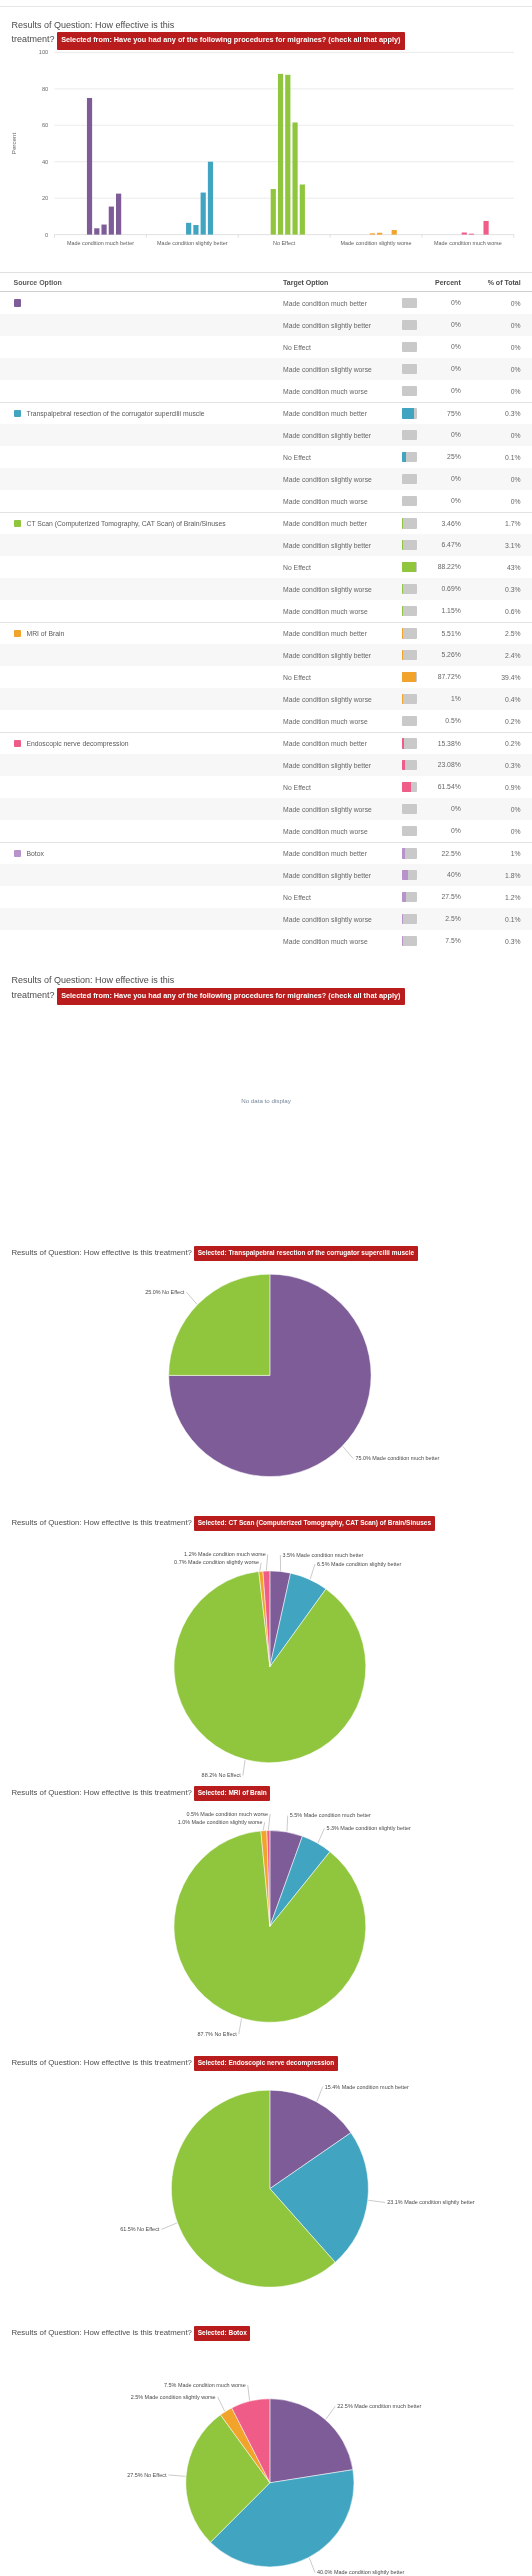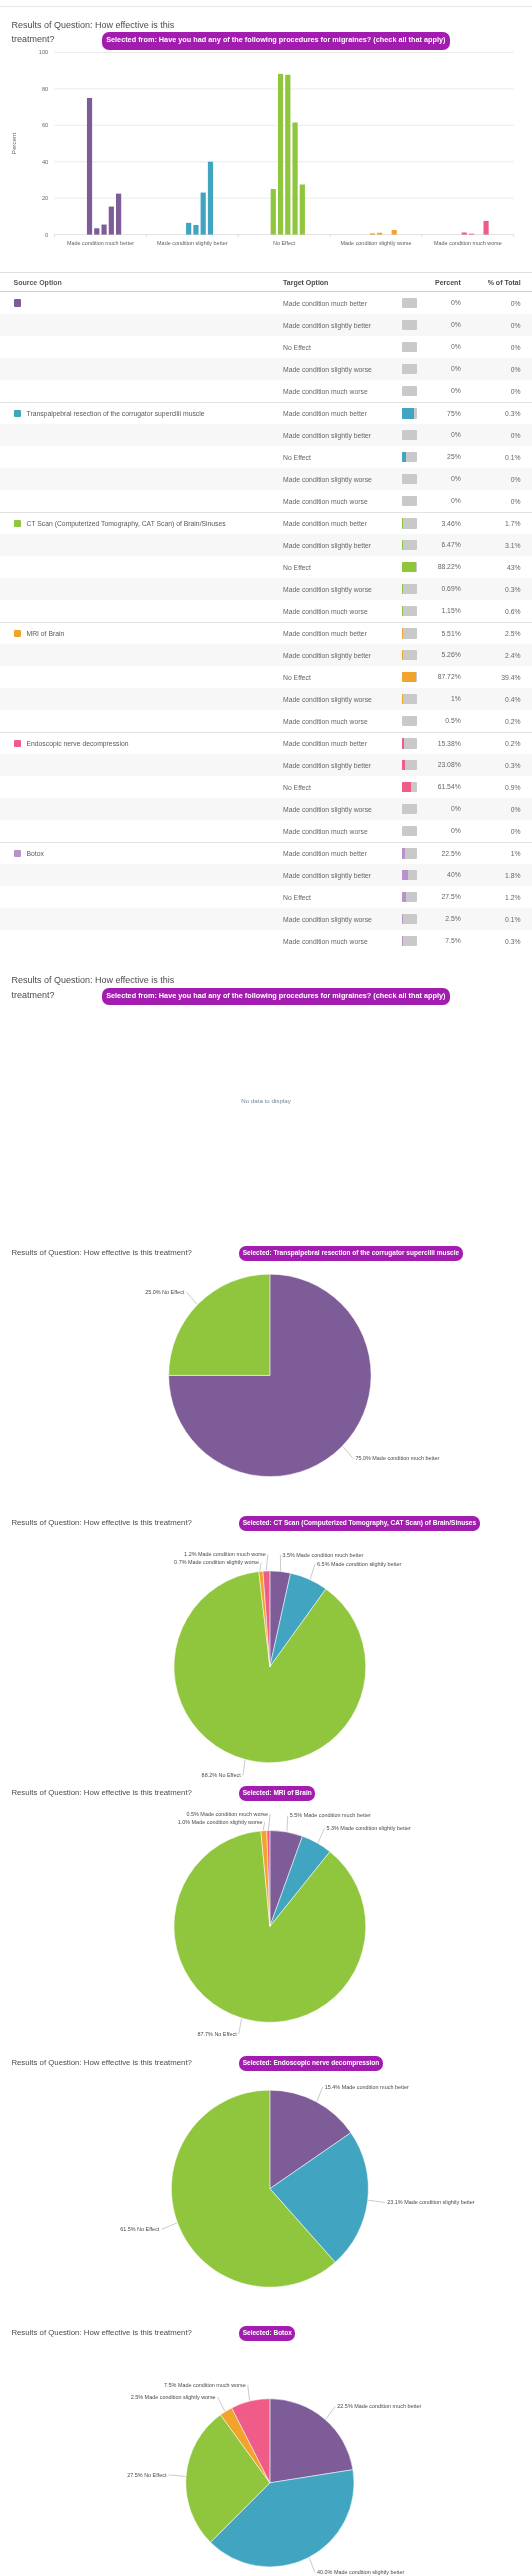--- a/index.html
+++ b/index.html
@@ -3,22 +3,22 @@
 <meta charset="utf-8">
 <style>
   html,body{margin:0;padding:0;background:#fff;}
   #page{position:relative;width:532px;height:2576px;background:#fff;
         font-family:"Liberation Sans",sans-serif;overflow:hidden;}
   *{box-sizing:border-box;}
   .toprule{position:absolute;left:0;top:6.2px;width:532px;border-top:0.5px solid #e7e7e7;}
   .sec-head{position:absolute;left:11.4px;color:#4c4c4e;}
   .h-big{font-size:9px;line-height:14.5px;width:519px;}
   .h-small{font-size:7.8px;line-height:12.5px;width:519px;white-space:nowrap;}
-  .badge{display:inline-block;background:#a21caf;color:#fff;font-weight:bold;
-         border-radius:7px;padding:1px 4.2px 2.1px;font-size:7.3px;white-space:nowrap;margin-left:45px;}
+  .badge{display:inline-block;background:#b91c1c;color:#fff;font-weight:bold;
+         border-radius:1px;padding:1px 4.2px 2.1px;font-size:7.3px;white-space:nowrap;}
   .badge.sm{font-size:6.5px;padding:1px 3.6px 1.6px;}
   svg{position:absolute;left:0;}
   text{font-family:"Liberation Sans",sans-serif;}
   
   #results-table{position:absolute;left:0;top:272px;width:532px;font-size:6.8px;color:#666;}
   .thead{display:flex;align-items:center;height:20px;padding:0 11.4px 0 13.5px;
          border-top:0.5px solid #e0e0e0;border-bottom:0.5px solid #cfcfcf;
          font-weight:bold;font-size:7px;color:#4a4a4a;}
   .trow{display:flex;align-items:center;height:22px;padding:0 11.4px 0 13.5px;}
   .trow.grp{border-top:0.5px solid #e3e3e3;}

